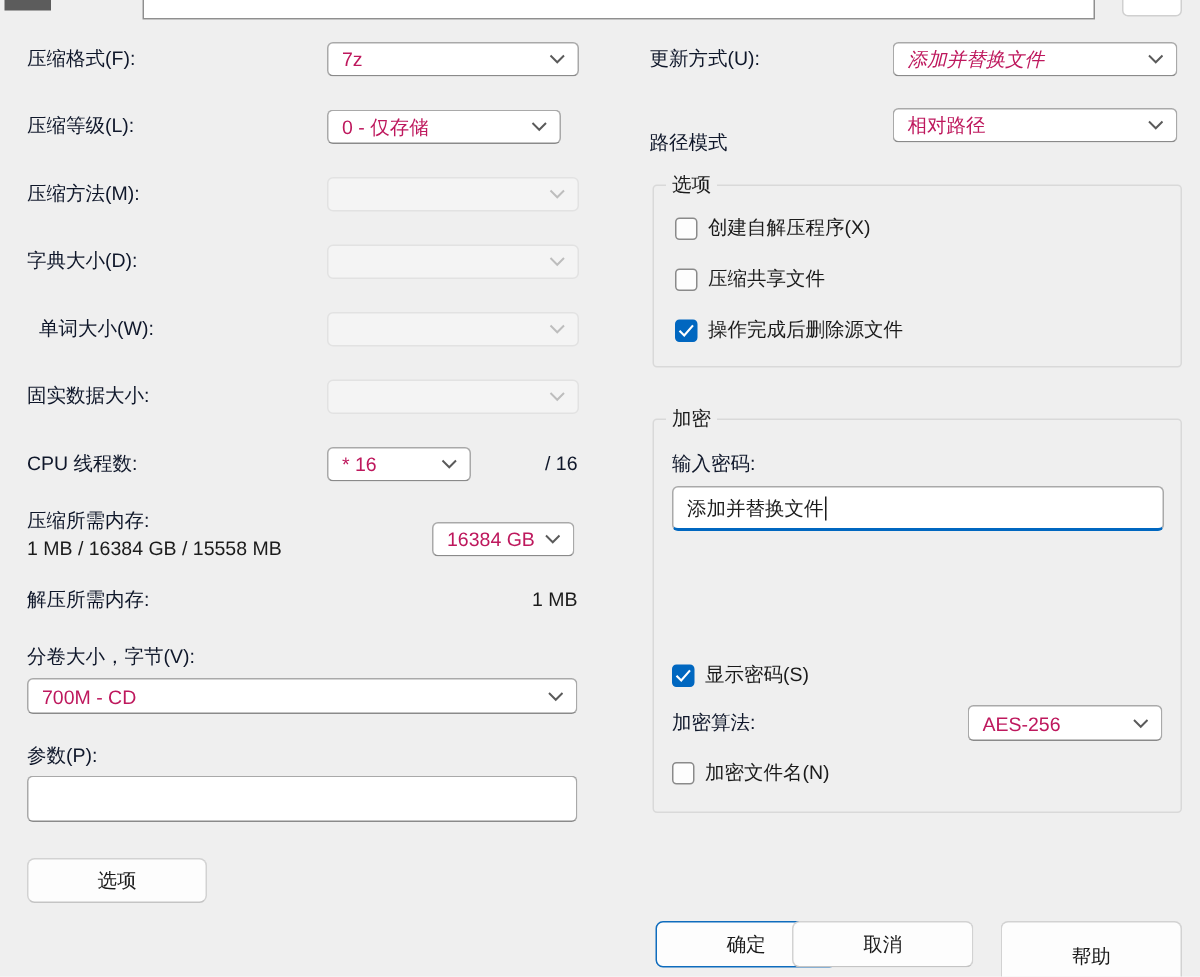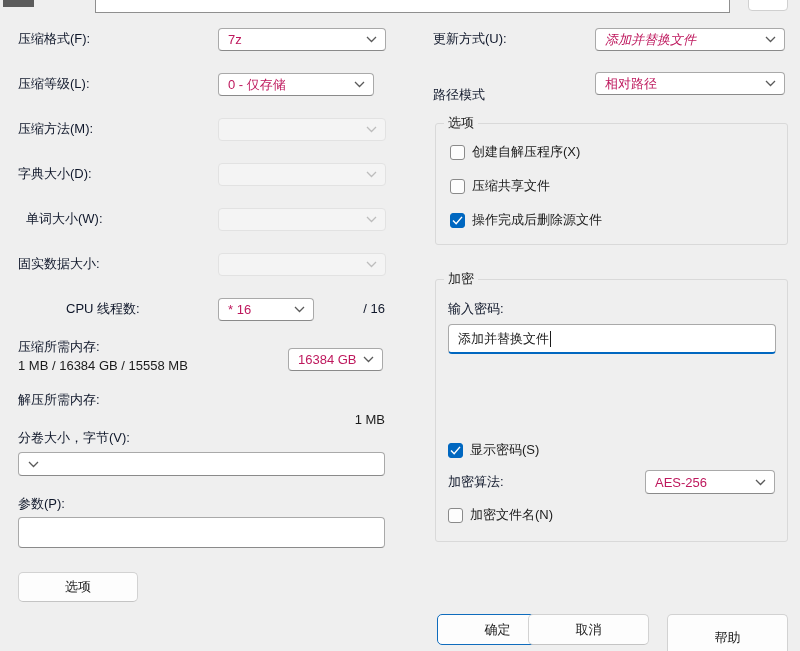--- a/index.html
+++ b/index.html
@@ -108,21 +108,21 @@
   <div class="abs label" style="left:18px; top:253px;">固实数据大小:</div>
   <div class="combo disabled" style="left:218px; top:253px; width:168px;">
     <span class="val"></span>
     <span class="chev">
         <svg viewBox="0 0 11 7" width="11" height="7">
           <path d="M1 1 L5.5 5.5 L10 1" fill="none" stroke="currentColor" stroke-width="1.3"></path>
         </svg>
       </span>
   </div>
 
-  <div class="abs label" style="left:18px; top:298px;margin-left:48px;">CPU 线程数:</div>
+  <div class="abs label" style="left:18px; top:298px;">CPU 线程数:</div>
   <div class="combo" style="left:218px; top:298px; width:96px;">
     <span class="val">* 16</span>
     <span class="chev">
         <svg viewBox="0 0 11 7" width="11" height="7">
           <path d="M1 1 L5.5 5.5 L10 1" fill="none" stroke="currentColor" stroke-width="1.3"></path>
         </svg>
       </span>
   </div>
   <div class="abs label" style="left:340px; top:298px; width:45px; text-align:right;">/ 16</div>
 
@@ -131,24 +131,25 @@
   <div class="combo" style="left:288px; top:348px; width:95px;">
     <span class="val">16384 GB</span>
     <span class="chev">
         <svg viewBox="0 0 11 7" width="11" height="7">
           <path d="M1 1 L5.5 5.5 L10 1" fill="none" stroke="currentColor" stroke-width="1.3"></path>
         </svg>
       </span>
   </div>
 
   <div class="abs label" style="left:18px; top:389px;">解压所需内存:</div>
-  <div class="right-val" style="left:300px; top:389px; width:85px; line-height:22px;margin-top:20px;">1 MB</div>
+  <div class="right-val" style="left:300px; top:389px; width:85px; line-height:22px;">1 MB</div>
 
   <div class="abs label" style="left:18px; top:427px;">分卷大小，字节(V):</div>
   <div class="combo" style="left:18px; top:452px; width:367px; height:24px;">
+    <span class="val">700M - CD</span>
     <span class="chev">
         <svg viewBox="0 0 11 7" width="11" height="7">
           <path d="M1 1 L5.5 5.5 L10 1" fill="none" stroke="currentColor" stroke-width="1.3"></path>
         </svg>
       </span>
   </div>
 
   <div class="abs label" style="left:18px; top:493px;">参数(P):</div>
   <div class="tinput" style="left:18px; top:517px; width:367px; height:31px;">
     <span></span>

